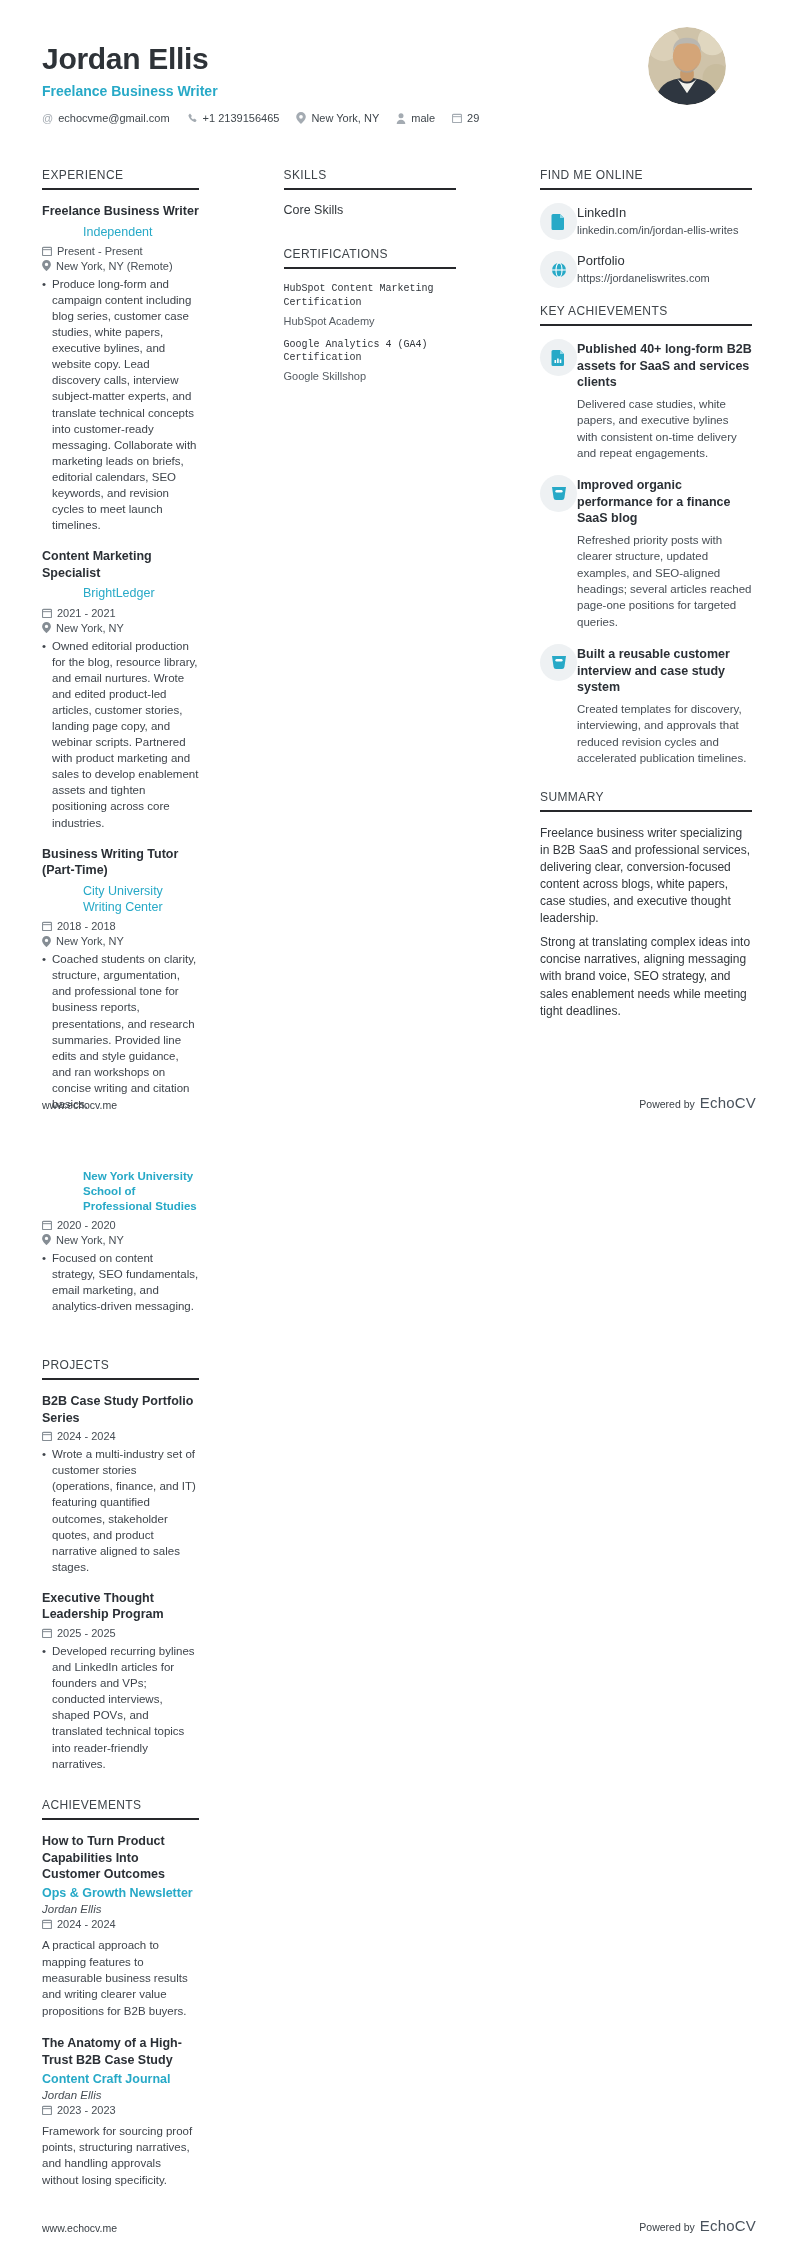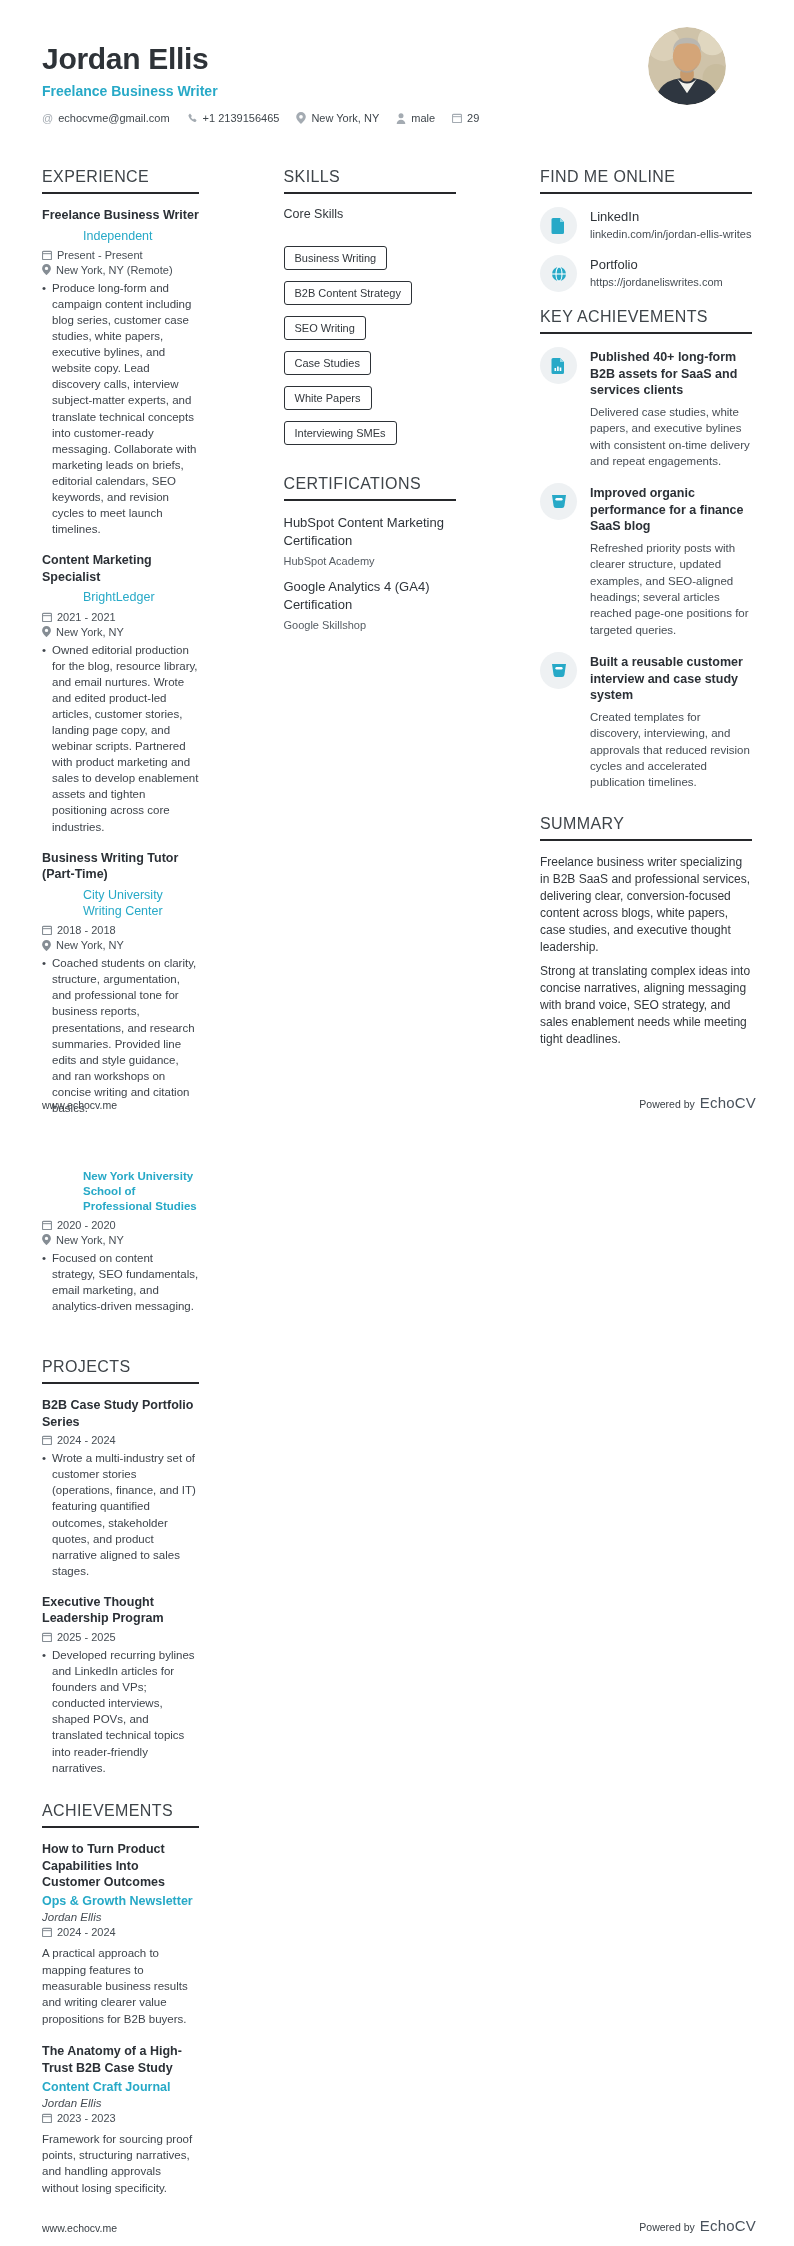--- a/index.html
+++ b/index.html
@@ -20,21 +20,21 @@
   .cicon { color:#a4abb2; font-size:11px; display:inline-flex; align-items:center; }
   .cicon svg { display:block; }
   .avatar { position:absolute; top:27px; right:68px; width:78px; height:78px; border-radius:50%; overflow:hidden; }
 
   
   .columns { display:grid; grid-template-columns:157px 172px 212px; justify-content:space-between; padding:0 42px; margin-top:44px; }
   .columns.p2 { padding-top:46px; margin-top:0; }
 
   .sec { margin-bottom:24px; }
   .sec-heading {
-    font-size:16px; color:#3e4449; letter-spacing:0.4px;
+    font-size:12px; color:#3e4449; letter-spacing:0.4px;
     padding-bottom:6px; border-bottom:2px solid #26282b; margin-bottom:13px;
   }
 
   
   .item { margin-bottom:15px; }
   .item-title { font-size:12.5px; font-weight:700; color:#2b3036; line-height:1.32; margin-bottom:4px; }
   .item-sub { font-size:12.5px; color:#27a9c7; line-height:1.3; margin-bottom:5px;margin-left:41px; }
   .meta-row { display:flex; align-items:center; gap:5px; font-size:11px; color:#474e55; margin:3px 0; }
   .micon { color:#858d94; display:inline-flex; }
   .micon svg { display:block; }
@@ -44,25 +44,25 @@
   
   .skills-group { font-size:12.5px; color:#32373c; margin-bottom:25px; }
   .tags { display:flex; flex-wrap:wrap; gap:11px 10px; }
   .tag {
     border:1px solid #2d3237; border-radius:3px; padding:5px 10px;
     font-size:11px; color:#32373c; white-space:nowrap;
   }
 
   
   .cert { margin-bottom:11px; }
-  .cert-name { font-size:13px; color:#2f343a; line-height:1.38; margin-bottom:5px; }
+  .cert-name { font-size:10px; color:#2f343a; line-height:1.38; margin-bottom:5px;font-family:Liberation Mono, monospace; }
   .cert-issuer { font-size:11px; color:#555c63; }
 
   
-  .icon-row { display:flex; gap:13px; margin-bottom:11px; }
+  .icon-row { display:flex; margin-bottom:11px; }
   .disc { flex:0 0 37px; width:37px; height:37px; border-radius:50%; background:#eef1f3;
           display:flex; align-items:center; justify-content:center; }
   .disc svg { display:block; }
   .irow-text { flex:1; min-width:0; }
   .link-label { font-size:13px; color:#2e3338; margin-bottom:3px; margin-top:2px; }
   .link-url { font-size:11px; color:#474e55; line-height:1.4; word-break:break-word; }
   .ach-title { font-size:12.5px; font-weight:700; color:#2b3036; line-height:1.33; margin-bottom:5px; margin-top:2px; }
   .ach-desc { font-size:11.5px; color:#474e55; line-height:1.42; }
   .ach-row { margin-bottom:14px; }
 
@@ -236,28 +236,20 @@
             </div>
         </div>
       </div>
 
     </div>
 
     <div>
       <div class="sec">
         <div class="sec-heading">SKILLS</div>
         <div class="skills-group">Core Skills</div>
-        <div class="tags">
-          <span class="tag">Business Writing</span>
-          <span class="tag">B2B Content Strategy</span>
-          <span class="tag">SEO Writing</span>
-          <span class="tag">Case Studies</span>
-          <span class="tag">White Papers</span>
-          <span class="tag">Interviewing SMEs</span>
-        </div>
       </div>
 
       <div class="sec" style="margin-top:30px;">
         <div class="sec-heading">CERTIFICATIONS</div>
         <div class="cert">
           <div class="cert-name">HubSpot Content Marketing Certification</div>
           <div class="cert-issuer">HubSpot Academy</div>
         </div>
         <div class="cert">
           <div class="cert-name">Google Analytics 4 (GA4) Certification</div>

